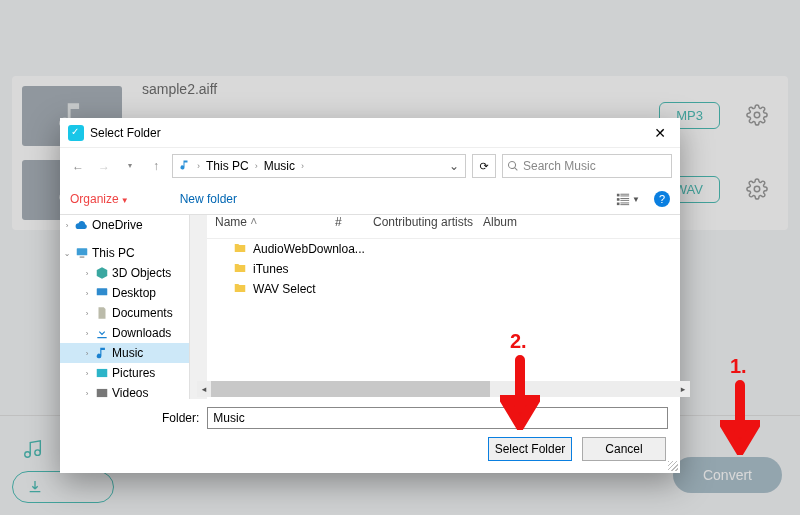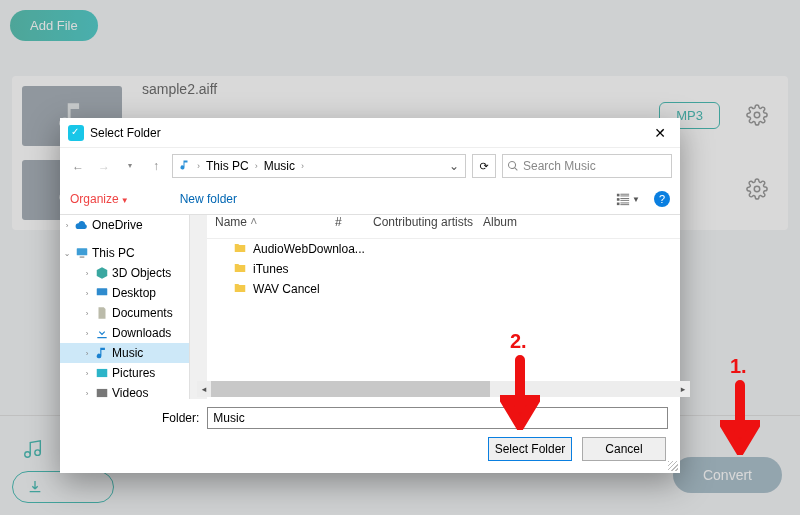--- a/index.html
+++ b/index.html
@@ -124,21 +124,20 @@
     .ann { position:absolute; z-index: 20; pointer-events:none; }
     .ann svg{ display:block; }
     .ann-label { color:#e11; font-weight:700; font-size:20px; position:absolute; }
 
     .ic svg{width:14px;height:14px;}
   </style>
 </head>
 <body>
 
 <div class="app">
-  <button class="add-file-btn">Add File</button>
 
   <div class="file-row first">
     <div class="thumb">
       <svg viewBox="0 0 24 24">
           <path fill="currentColor" d="M9 3v10.55A4 4 0 1 0 11 17V7h6V3H9z"></path>
         </svg>
     </div>
     <div>
       <div class="file-label">sample2.aiff</div>
       <div class="info-icon">ⓘ</div>
@@ -151,20 +150,21 @@
         </svg>
     </div>
   </div>
 
   <div class="file-row second">
     <div class="thumb">
       <svg viewBox="0 0 24 24">
           <path fill="currentColor" d="M9 3v10.55A4 4 0 1 0 11 17V7h6V3H9z"></path>
         </svg>
     </div>
+    <button class="format-pill">WAV</button>
     <div class="gear">
       <svg viewBox="0 0 24 24" stroke-width="1.6">
           <circle cx="12" cy="12" r="3"></circle>
           <path d="M19.4 15a1.6 1.6 0 0 0 .3 1.8l.1.1a2 2 0 1 1-2.8 2.8l-.1-.1a1.6 1.6 0 0 0-1.8-.3 1.6 1.6 0 0 0-1 1.5V21a2 2 0 0 1-4 0v-.1a1.6 1.6 0 0 0-1-1.5 1.6 1.6 0 0 0-1.8.3l-.1.1a2 2 0 1 1-2.8-2.8l.1-.1a1.6 1.6 0 0 0 .3-1.8 1.6 1.6 0 0 0-1.5-1H3a2 2 0 0 1 0-4h.1a1.6 1.6 0 0 0 1.5-1 1.6 1.6 0 0 0-.3-1.8l-.1-.1a2 2 0 1 1 2.8-2.8l.1.1a1.6 1.6 0 0 0 1.8.3h0A1.6 1.6 0 0 0 10 3.1V3a2 2 0 0 1 4 0v.1a1.6 1.6 0 0 0 1 1.5 1.6 1.6 0 0 0 1.8-.3l.1-.1a2 2 0 1 1 2.8 2.8l-.1.1a1.6 1.6 0 0 0-.3 1.8v0a1.6 1.6 0 0 0 1.5 1H21a2 2 0 0 1 0 4h-.1a1.6 1.6 0 0 0-1.5 1z"></path>
         </svg>
     </div>
   </div>
 
   <div class="footer-bar">
     <div class="music-icon-bl">
@@ -344,21 +344,21 @@
       <div class="lrow">
           <span class="folder-ic"><svg viewBox="0 0 24 24">
               <path d="M3 5h6l2 2h10v12H3z"></path>
             </svg></span>
           <span>iTunes</span>
         </div>
       <div class="lrow">
           <span class="folder-ic"><svg viewBox="0 0 24 24">
               <path d="M3 5h6l2 2h10v12H3z"></path>
             </svg></span>
-          <span>WAV Cancel</span>
+          <span>WAV Select</span>
         </div>
       <div class="hscroll">
         <div class="sb-arrow" style="left:-14px;">◂</div>
         <div class="thumb2"></div>
         <div class="sb-arrow" style="right:-14px;">▸</div>
       </div>
     </div>
   </div>
 
   <div class="dlg-folder">

